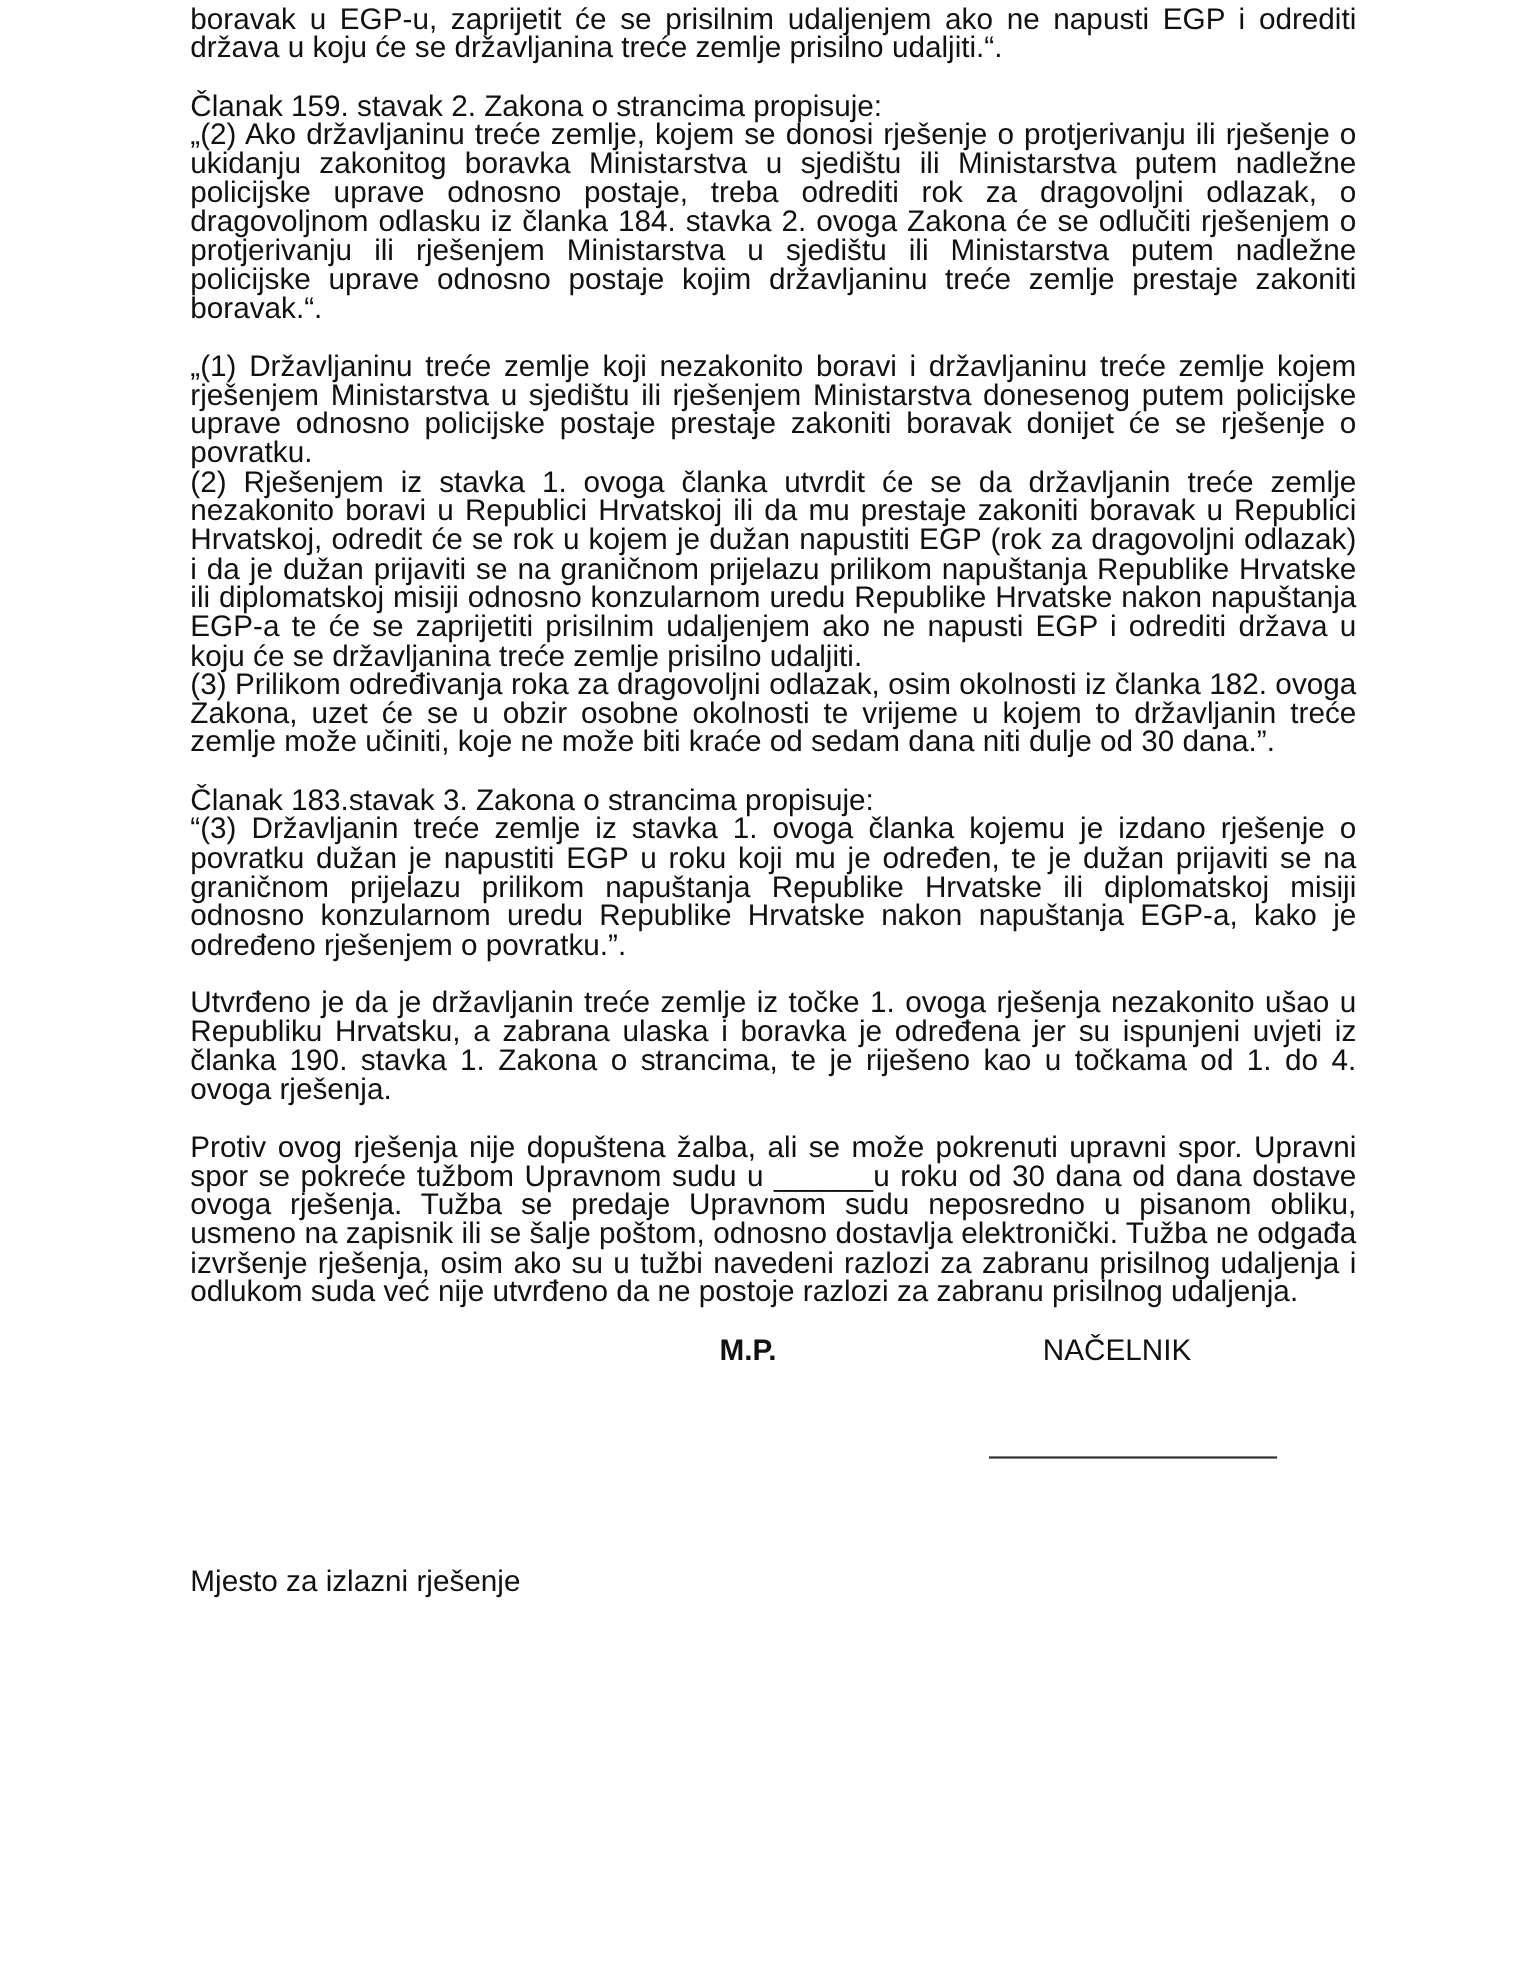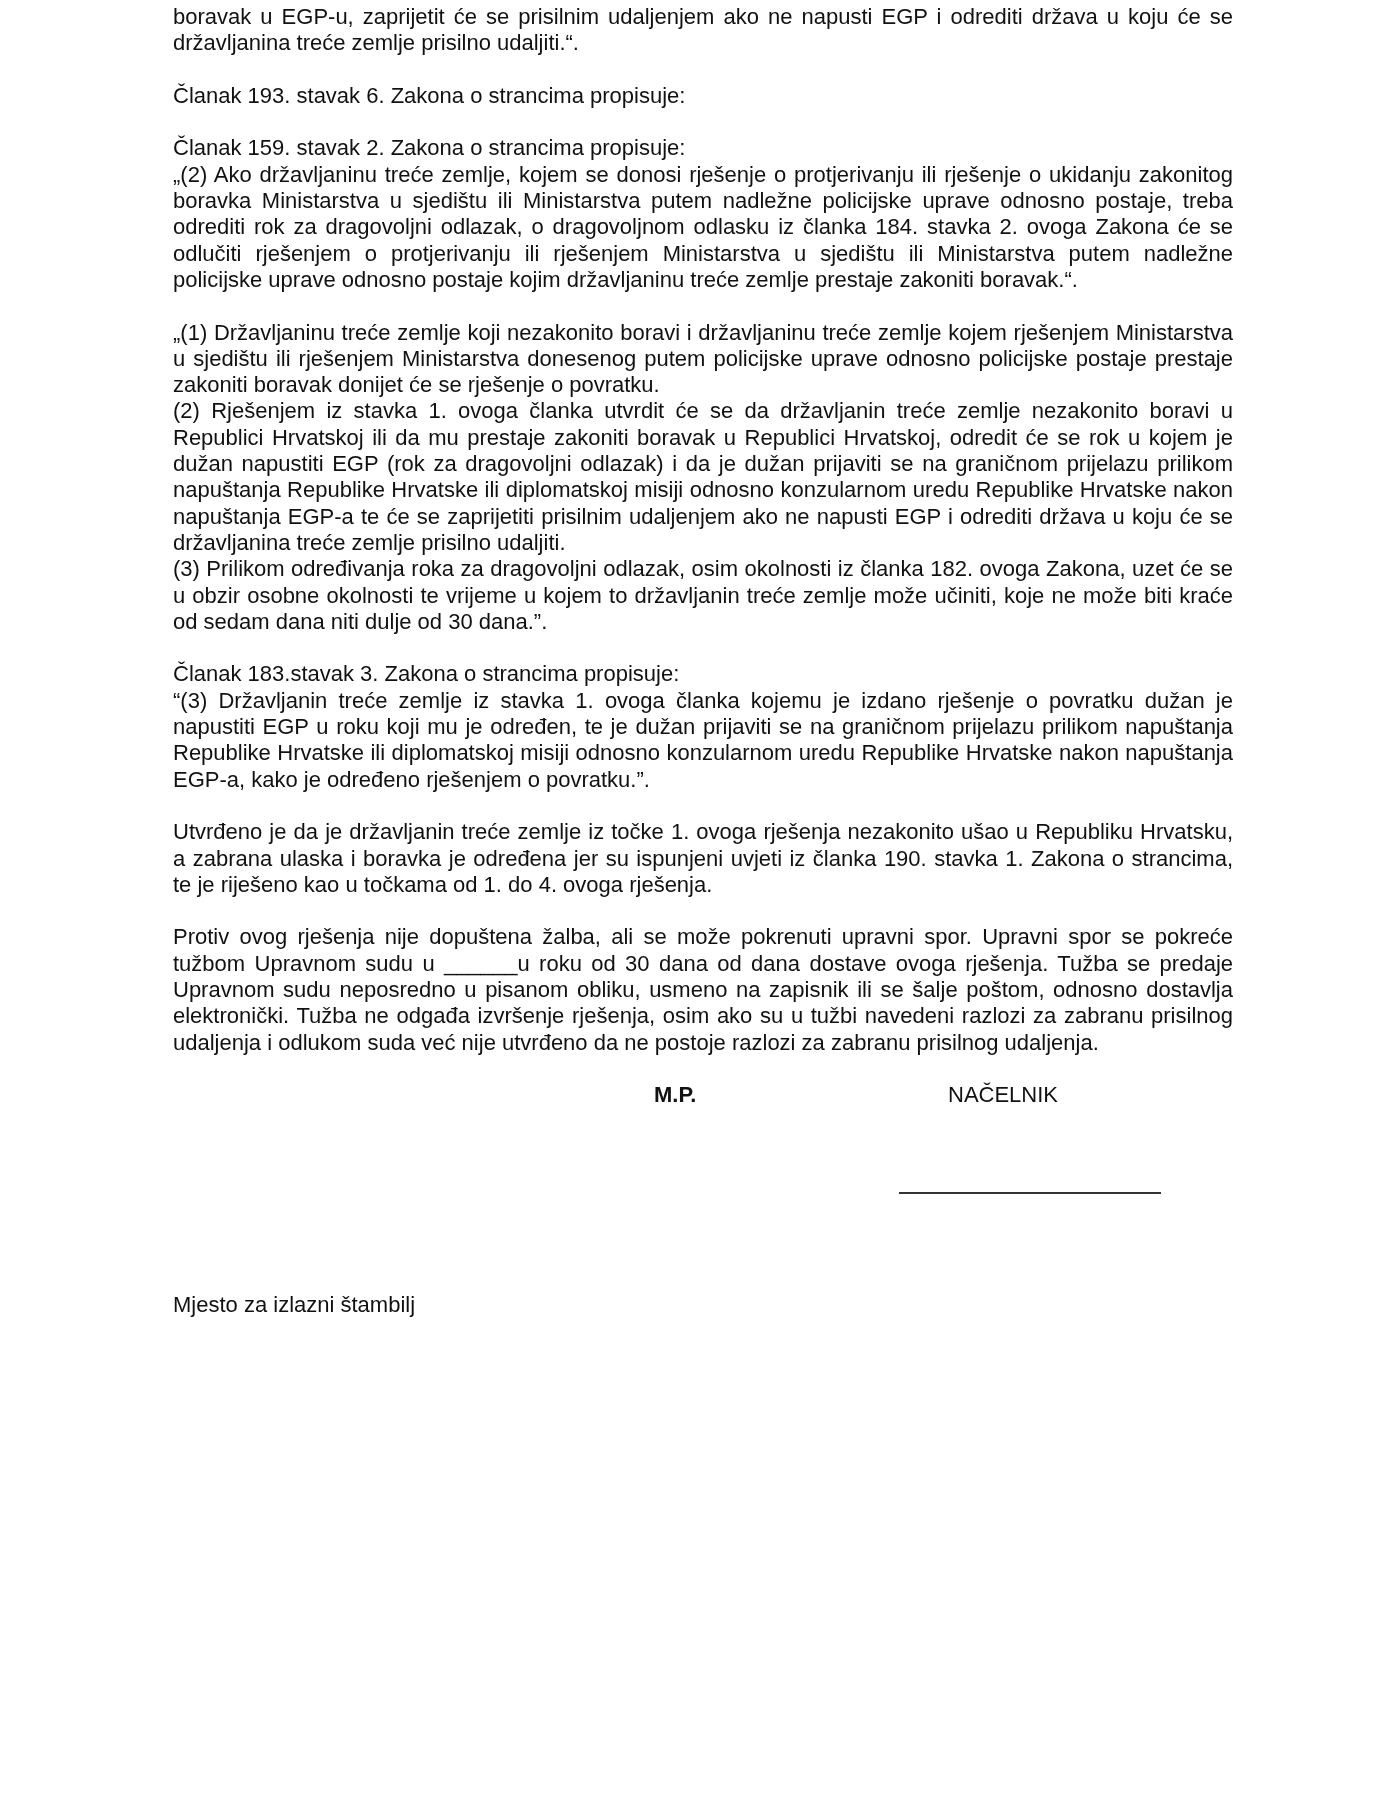--- a/index.html
+++ b/index.html
@@ -1,40 +1,39 @@
 <!DOCTYPE html>
 <html><head>
   <meta charset="utf-8">
   <style>
     html, body { margin: 0; padding: 0; background: #ffffff; }
     body { width: 1386px; height: 1797px; position: relative; overflow: hidden; }
     .page {
       position: absolute; left: 173px; top: 4px; width: 1060px;
       font-family: "Liberation Sans", sans-serif;
-      font-size: 22px; line-height: 26.3px; color: #111111;
+      font-size: 27px; line-height: 26.3px; color: #111111;
     }
     .block { margin: 0 0 26.3px 0; }
     .line, .para { margin: 0; text-align: justify; }
     .last { text-align-last: left; }
     .sign-row { position: relative; height: 40px; }
     .mp { position: absolute; left: 481px; top: 0; font-weight: bold; }
     .nacelnik { position: absolute; left: 775px; top: 0; font-weight: normal; }
     .sig-line { position: absolute; left: 726px; top: 110px; width: 262px; border-top: 2px solid #333; }
   </style>
 </head>
 <body>
 
 <div class="page">
 
   <div class="block">
     <p class="para last">boravak u EGP-u, zaprijetit će se prisilnim udaljenjem ako ne napusti EGP i odrediti država u koju će se državljanina treće zemlje prisilno udaljiti.“.</p>
   </div>
 
   <div class="block">
-    <p class="line">Članak 193. stavak 6. Zakona o strancima propisuje:</p>
   </div>
 
   <div class="block">
     <p class="line">Članak 159. stavak 2. Zakona o strancima propisuje:</p>
     <p class="para last">„(2) Ako državljaninu treće zemlje, kojem se donosi rješenje o protjerivanju ili rješenje o ukidanju zakonitog boravka Ministarstva u sjedištu ili Ministarstva putem nadležne policijske uprave odnosno postaje, treba odrediti rok za dragovoljni odlazak, o dragovoljnom odlasku iz članka 184. stavka 2. ovoga Zakona će se odlučiti rješenjem o protjerivanju ili rješenjem Ministarstva u sjedištu ili Ministarstva putem nadležne policijske uprave odnosno postaje kojim državljaninu treće zemlje prestaje zakoniti boravak.“.</p>
   </div>
 
   <div class="block">
     <p class="para last">„(1) Državljaninu treće zemlje koji nezakonito boravi i državljaninu treće zemlje kojem rješenjem Ministarstva u sjedištu ili rješenjem Ministarstva donesenog putem policijske uprave odnosno policijske postaje prestaje zakoniti boravak donijet će se rješenje o povratku.</p>
     <p class="para last">(2) Rješenjem iz stavka 1. ovoga članka utvrdit će se da državljanin treće zemlje nezakonito boravi u Republici Hrvatskoj ili da mu prestaje zakoniti boravak u Republici Hrvatskoj, odredit će se rok u kojem je dužan napustiti EGP (rok za dragovoljni odlazak) i da je dužan prijaviti se na graničnom prijelazu prilikom napuštanja Republike Hrvatske ili diplomatskoj misiji odnosno konzularnom uredu Republike Hrvatske nakon napuštanja EGP-a te će se zaprijetiti prisilnim udaljenjem ako ne napusti EGP i odrediti država u koju će se državljanina treće zemlje prisilno udaljiti.</p>
@@ -54,16 +53,16 @@
     <p class="para last">Protiv ovog rješenja nije dopuštena žalba, ali se može pokrenuti upravni spor. Upravni spor se pokreće tužbom Upravnom sudu u ______u roku od 30 dana od dana dostave ovoga rješenja. Tužba se predaje Upravnom sudu neposredno u pisanom obliku, usmeno na zapisnik ili se šalje poštom, odnosno dostavlja elektronički. Tužba ne odgađa izvršenje rješenja, osim ako su u tužbi navedeni razlozi za zabranu prisilnog udaljenja i odlukom suda već nije utvrđeno da ne postoje razlozi za zabranu prisilnog udaljenja.</p>
   </div>
 
   <div class="sign-row">
     <span class="mp">M.P.</span>
     <span class="nacelnik">NAČELNIK</span>
     <div class="sig-line"></div>
   </div>
 
   <div class="stamp-wrap" style="margin-top:170px;">
-    <p class="line">Mjesto za izlazni štambilj</p>
+    <p class="line">Mjesto za izlazni rješenje</p>
   </div>
 
 </div>
 
 </body></html>

